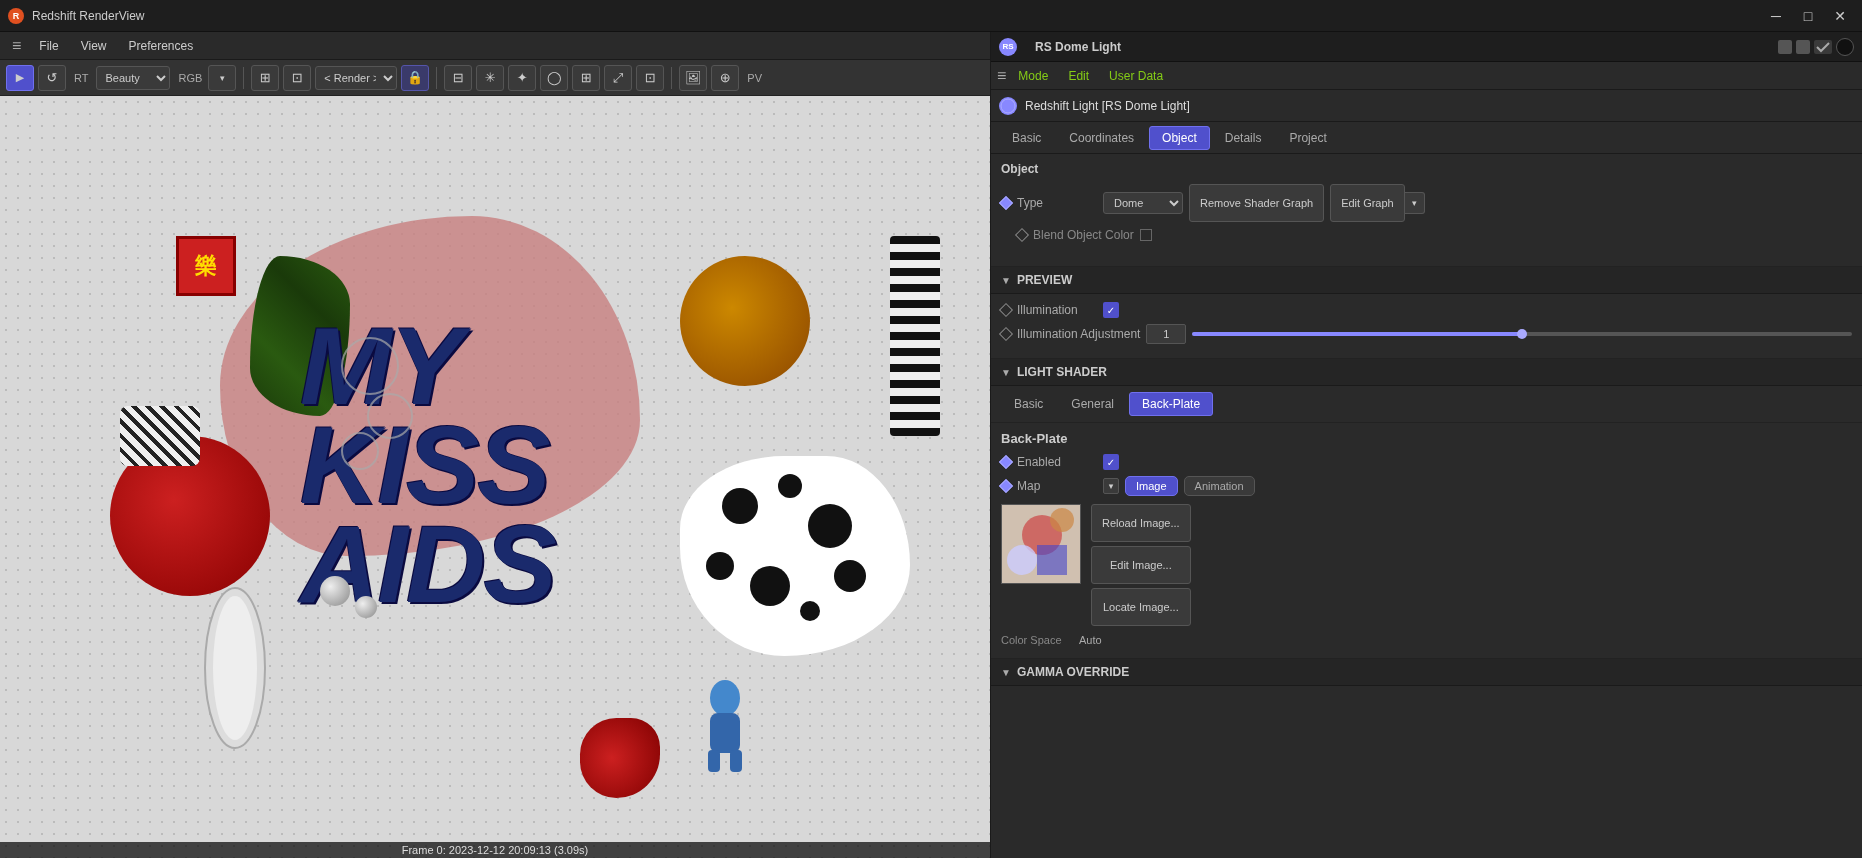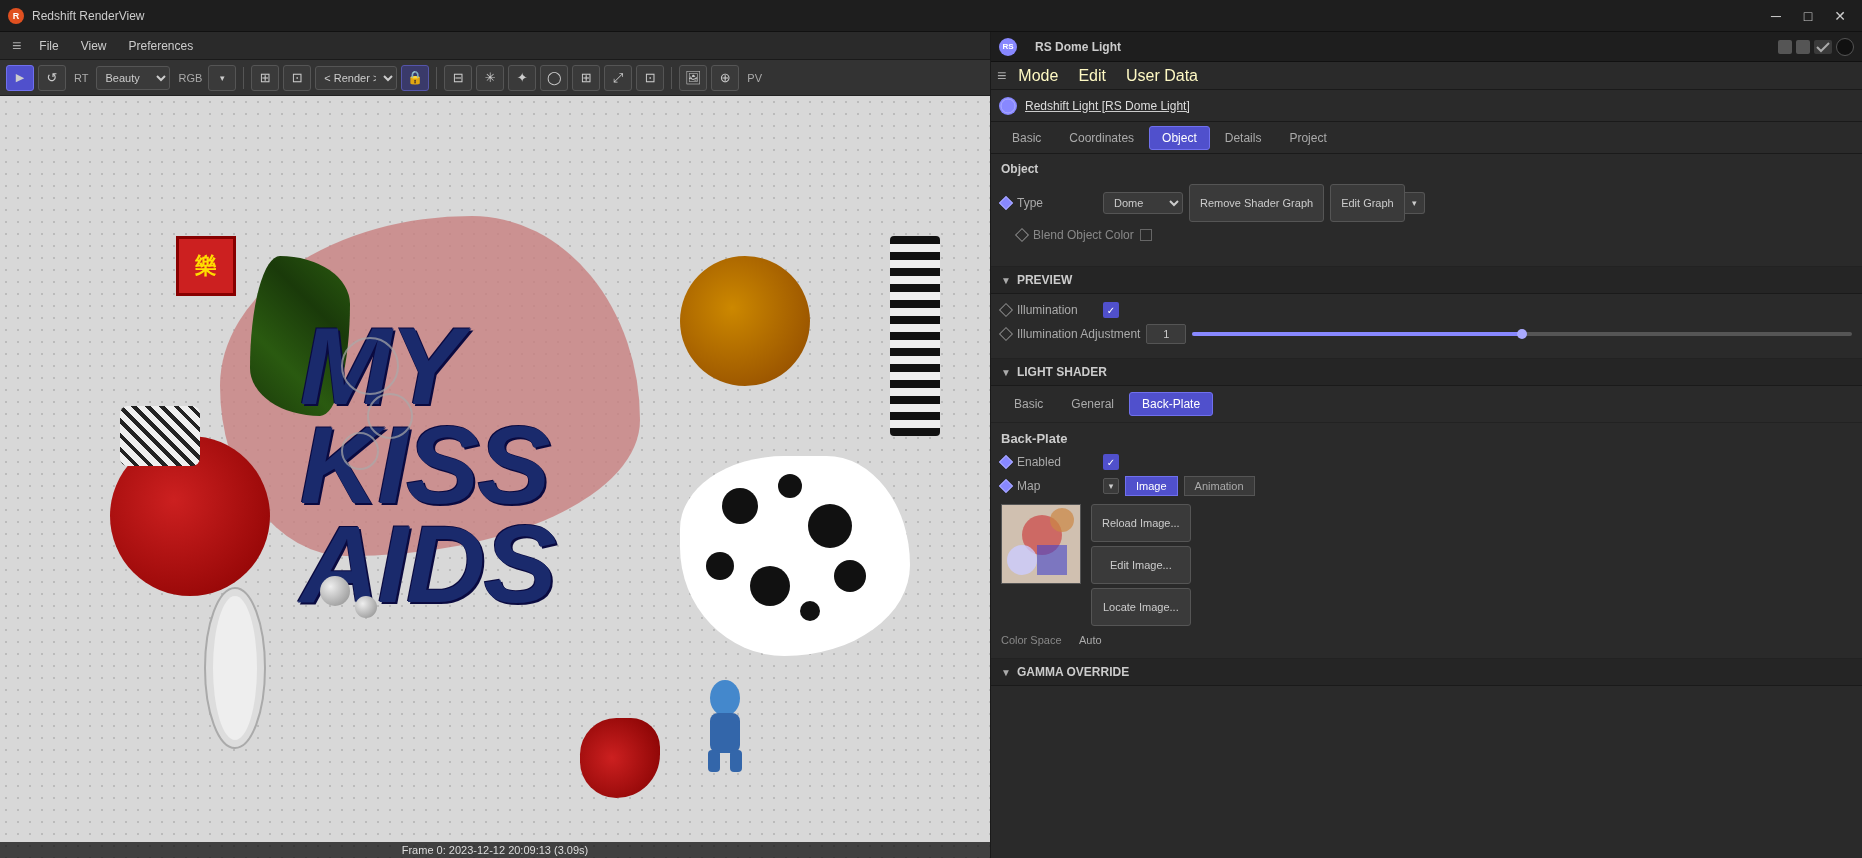--- a/index.html
+++ b/index.html
@@ -348,36 +348,35 @@
       gap: 4px;
       border-bottom: 1px solid #1a1a1a;
     }
     .props-topbar-icon {
       font-size: 16px;
       color: #aaa;
       cursor: pointer;
     }
     .props-topbar-btn {
       padding: 2px 8px;
-      color: #fef9c3;
-      cursor: pointer;
-      font-size: 16px;
+      color: #84cc16;
+      cursor: pointer;
+      font-size: 12px;
       border-radius: 3px;
     }
 
     
     .light-name-row {
       height: 32px;
       background: #2a2a2a;
       display: flex;
       align-items: center;
       padding: 0 8px;
       gap: 8px;
       border-bottom: 1px solid #1a1a1a;
-      text-decoration: underline;
     }
     .light-name-icon {
       width: 18px;
       height: 18px;
       background: #8888ff;
       border-radius: 50%;
       display: flex;
       align-items: center;
       justify-content: center;
       font-size: 9px;
@@ -587,21 +586,21 @@
 
     
     .map-row {
       display: flex;
       align-items: center;
       gap: 6px;
       margin-bottom: 8px;
     }
     .mini-tab {
       padding: 3px 10px;
-      border-radius: 0;
+      border-radius: 5px;
       font-size: 11px;
       cursor: pointer;
       color: #aaa;
       background: #3a3a3a;
       border: 1px solid #555;
     }
     .mini-tab.active {
       background: #5050cc;
       color: white;
       border-color: #7070ee;

